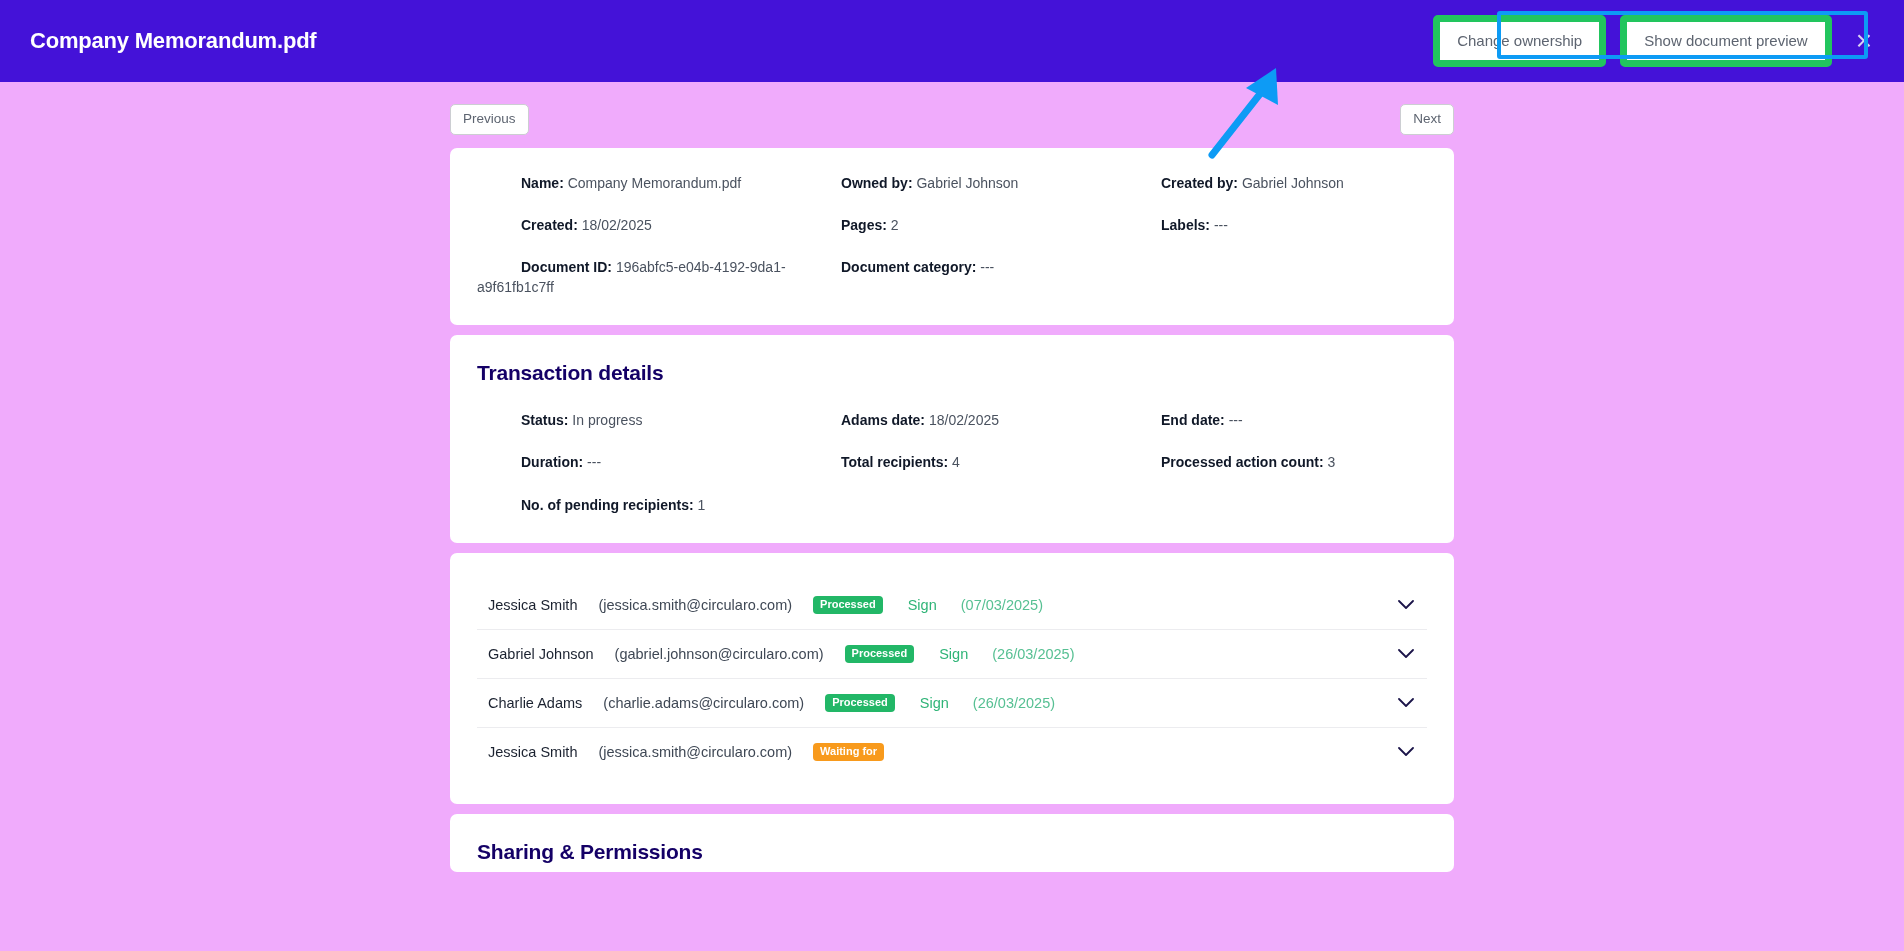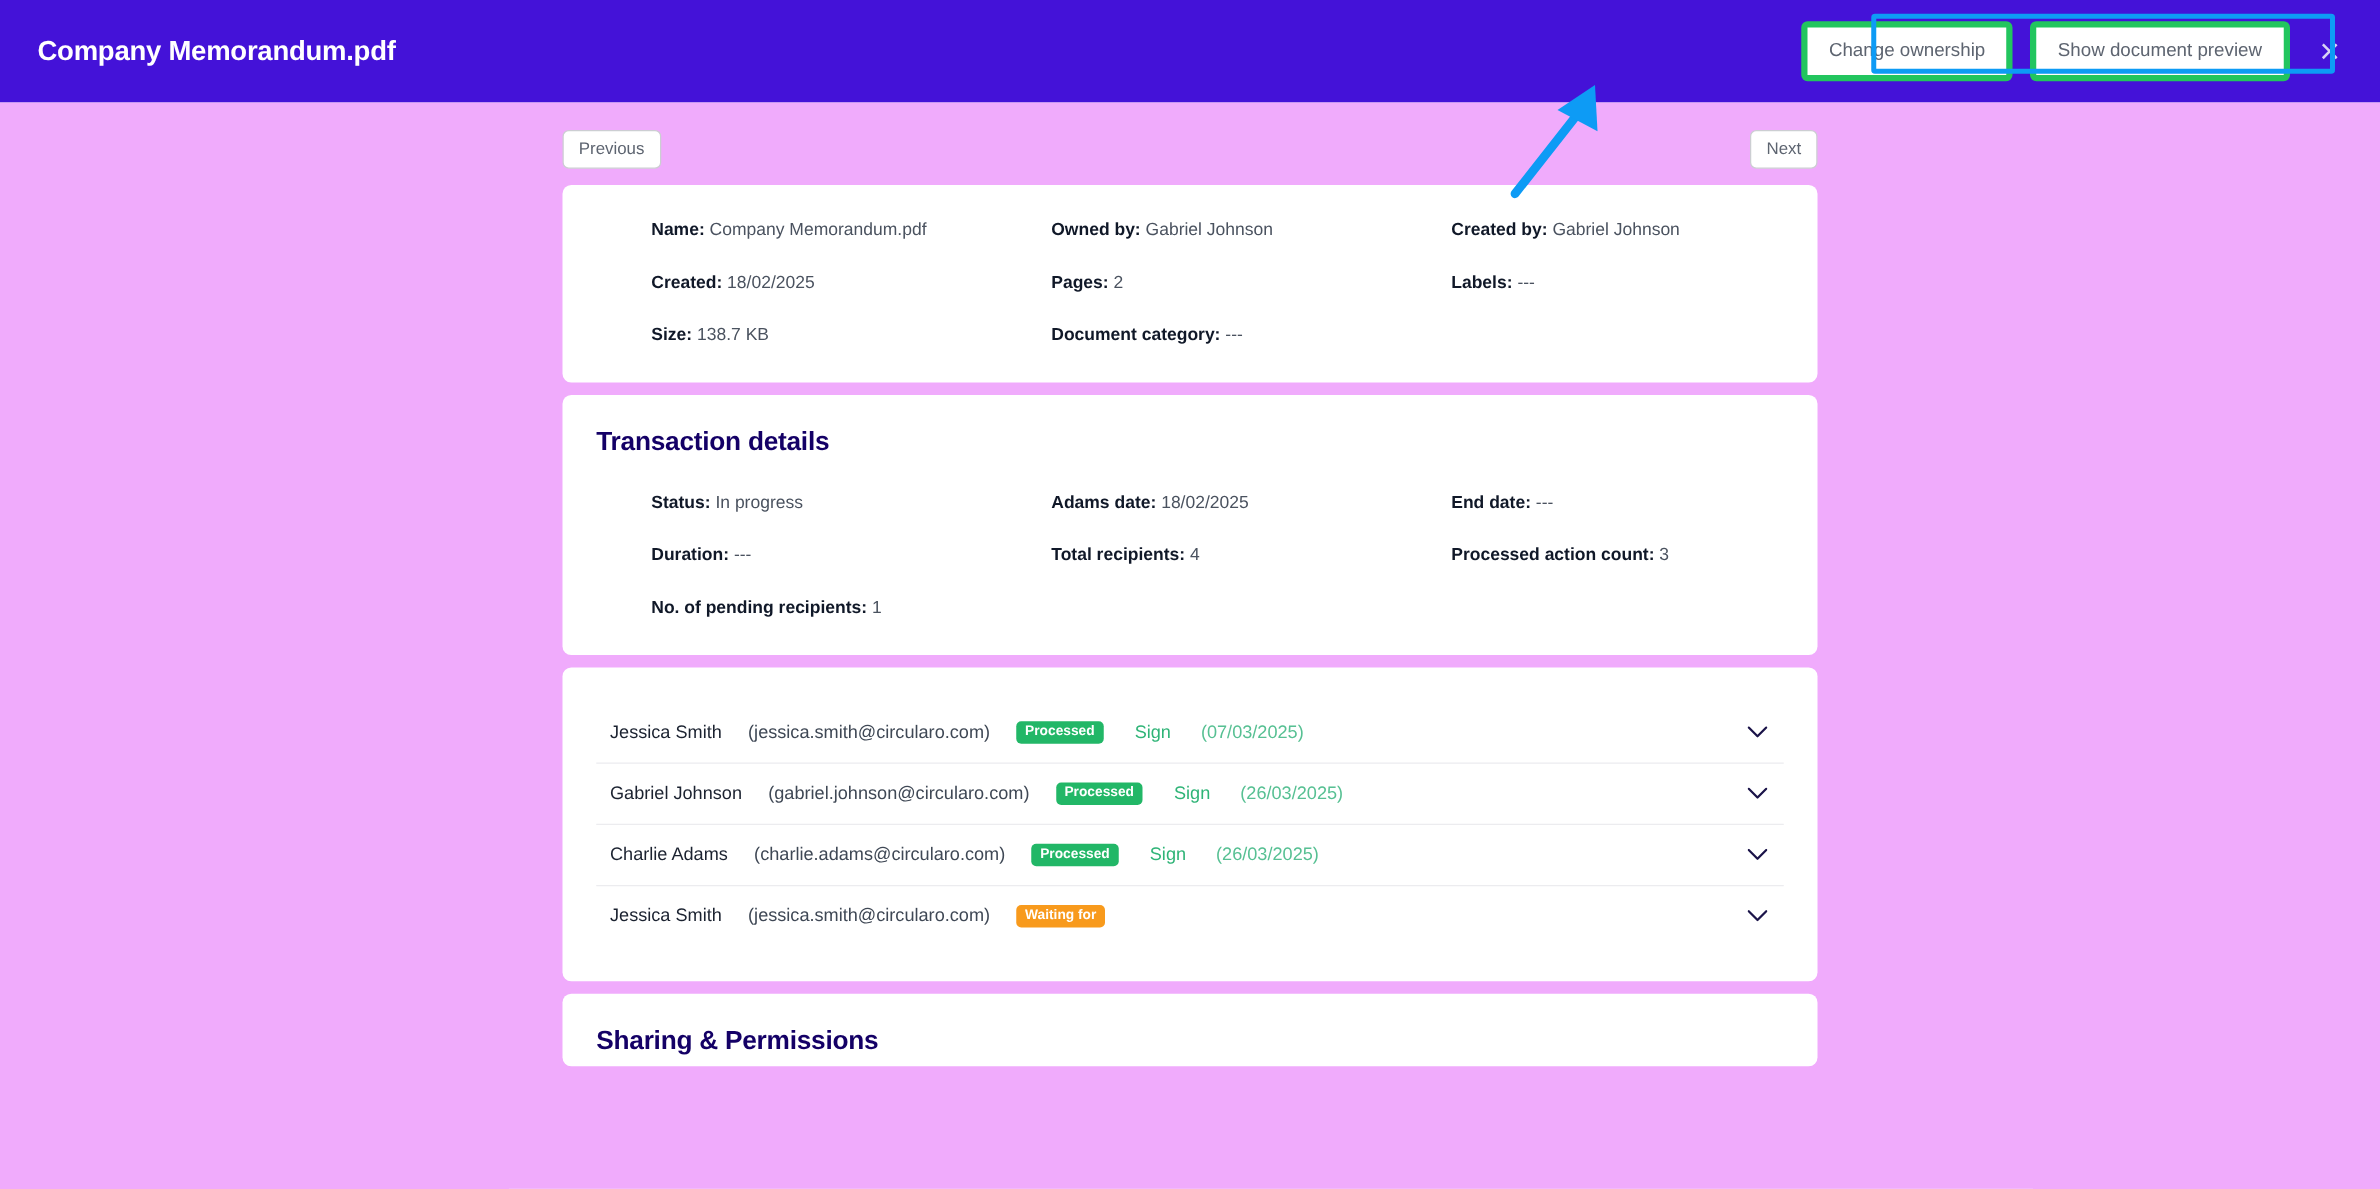--- a/index.html
+++ b/index.html
@@ -44,21 +44,21 @@
   }
 
   .header-btn-group {
     display: flex;
     align-items: center;
     gap: 14px;
   }
 
   .hdr-btn {
     background: #ffffff;
-    border: 5px solid #22c55e;
+    border: 7px solid #22c55e;
     border-radius: 5px;
     color: #5d6470;
     font-family: "Liberation Sans", sans-serif;
     font-size: 15px;
     padding: 11px 17px;
     cursor: pointer;
     white-space: nowrap;
     line-height: 1.1;
   }
 
@@ -287,22 +287,22 @@
       </div>
       <div class="info-item">
         <span class="info-label">Pages:</span>
         <span class="info-value">2</span>
       </div>
       <div class="info-item">
         <span class="info-label">Labels:</span>
         <span class="info-value">---</span>
       </div>
       <div class="info-item">
-        <span class="info-label">Size:</span>
-        <span class="info-value">138.7 KB</span>
+        <span class="info-label">Document ID:</span>
+        <span class="info-value">196abfc5-e04b-4192-9da1-a9f61fb1c7ff</span>
       </div>
       <div class="info-item">
         <span class="info-label">Document category:</span>
         <span class="info-value">---</span>
       </div>
     </div>
   </div>
 
   <div class="card">
     <div class="card-title">Transaction details</div>

